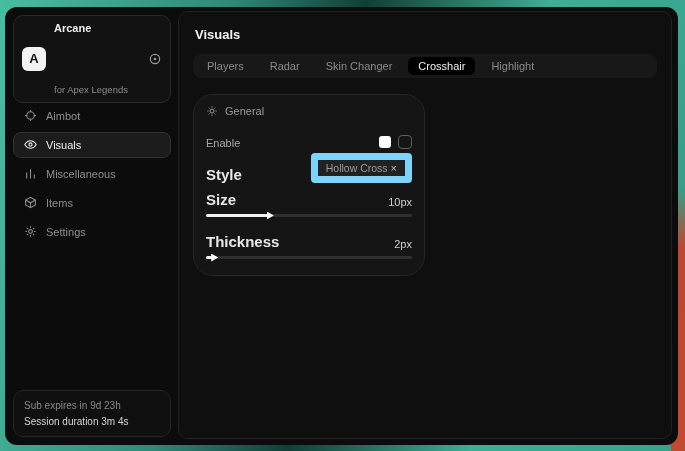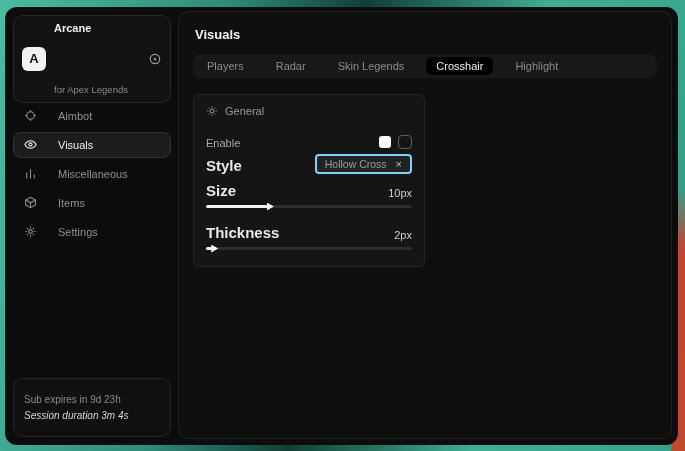--- a/index.html
+++ b/index.html
@@ -23,61 +23,61 @@
   .logo{
     width:24px; height:24px; border-radius:6px; background:#f2f2f2; color:#111;
     font-weight:bold; font-size:13px; display:flex; align-items:center; justify-content:center;
   }
   .app-meta{ flex:1; line-height:1.25; }
   .app-name{ color:#f0f0f0; font-size:11px; font-weight:bold; }
   .app-sub{ color:#8d8d8d; font-size:9.5px;margin-top:48px; }
   .hicon{ color:#9a9a9a; display:flex; }
   .cat{ color:#757575; font-size:10px; margin:15px 0 7px 10px; }
   .nav-item{
-    display:flex; align-items:center; gap:21px; height:26px; padding:0 10px;
+    display:flex; align-items:center; gap:9px; height:26px; padding:0 10px;
     border-radius:8px; color:#8f8f8f; font-size:11px; margin-bottom:3px;
     border:1px solid transparent; cursor:default;
   }
   .nav-item svg{ flex:0 0 auto; }
   .nav-item.active{ background:#1c1c1c; border-color:#323232; color:#f1f1f1; }
   .spacer{ flex:1; }
   .footer-card{
-    border:1px solid #262626; border-radius:10px; padding:13px 10px; background:#101010;
+    border:1px solid #262626; border-radius:10px; padding:7px 10px; background:#101010;
     line-height:1.55;
   }
   .footer-line1{ color:#8a8a8a; font-size:10px; }
-  .footer-line2{ color:#d5d5d5; font-size:10px;font-style:italic; }
+  .footer-line2{ color:#d5d5d5; font-size:10px; }
   
   .main{
     flex:1; margin:4px 6px 6px 0; background:#0f0f0f;
     border:1px solid #222; border-radius:10px; padding:12px 14px;
   }
   .page-title{ color:#f2f2f2; font-size:13px; font-weight:bold; margin:3px 0 12px 2px; }
   .tabs{
-    display:flex; align-items:center; gap:12px; background:#181818;
+    display:flex; align-items:center; gap:6px; background:#181818;
     border-radius:8px; padding:3px 4px; height:24px;
   }
   .tab{ color:#8b8b8b; font-size:11px; padding:3px 10px; border-radius:6px; white-space:nowrap; cursor:default; }
   .tab.active{ background:#000000; color:#f2f2f2; }
   
   .panel{
     margin-top:16px; width:232px; background:#151515;
-    border:1px solid #262626; border-radius:6px; padding:10px 12px 12px;
+    border:1px solid #262626; border-radius:20px; padding:10px 12px 12px;
   }
   .phead{ display:flex; align-items:center; gap:7px; color:#9a9a9a; font-size:11px; margin-bottom:11px; }
   .row{ display:flex; align-items:flex-end; justify-content:space-between; min-height:21px; margin-bottom:4px; }
   .lbl-dim{ color:#a8a8a8; font-size:11px; }
   .lbl{ color:#e8e8e8; font-size:15px; font-weight:bold; }
   .val{ color:#cfcfcf; font-size:11px; }
   .toggles{ display:flex; align-items:center; gap:7px; }
   .checkbox{ width:12px; height:12px; border-radius:3px; background:#fff; }
   .keybind{ width:14px; height:14px; border-radius:4px; border:1.5px solid #5f5f5f; background:transparent; }
   .tag{
-    display:flex; align-items:center; gap:9px; background:#222;
-    border:2px solid #7dd3fc; border-radius:4px; padding:2px 8px;
+    display:flex; align-items:center; gap:3px; background:#222;
+    border:7px solid #7dd3fc; border-radius:4px; padding:2px 8px;
   }
   .tag-text{ color:#9b9b9b; font-size:10.5px; }
   .tag-x{ color:#bdbdbd; font-size:11px; line-height:1; cursor:default; }
   .slider{ position:relative; height:3px; border-radius:2px; background:#2f2f2f; margin:6px 0 12px; }
   .slider .fill{ position:relative; height:100%; border-radius:2px; background:#f2f2f2; }
   .slider .thumb{
     position:absolute; right:-6px; top:50%; transform:translateY(-50%);
     width:7px; height:8px; background:#fff;
     clip-path:polygon(0 0,100% 50%,0 100%);
   }
@@ -157,21 +157,21 @@
       <div class="footer-line2">Session duration 3m 4s</div>
     </div>
   </aside>
 
   <main class="main">
     <div class="page-title">Visuals</div>
 
     <div class="tabs">
       <div class="tab">Players</div>
       <div class="tab">Radar</div>
-      <div class="tab">Skin Legends</div>
+      <div class="tab">Skin Changer</div>
       <div class="tab active">Crosshair</div>
       <div class="tab">Highlight</div>
     </div>
 
     <section class="panel">
       <div class="phead">
         <span style="display:flex">
           <svg width="12" height="12" viewBox="0 0 24 24" fill="none" stroke="currentColor" stroke-width="2">
             <circle cx="12" cy="12" r="4"></circle>
             <path d="M12 2.5v2.5M12 19v2.5M2.5 12H5M19 12h2.5M5.3 5.3L7 7M17 17l1.7 1.7M18.7 5.3L17 7M7 17l-1.7 1.7"></path>

